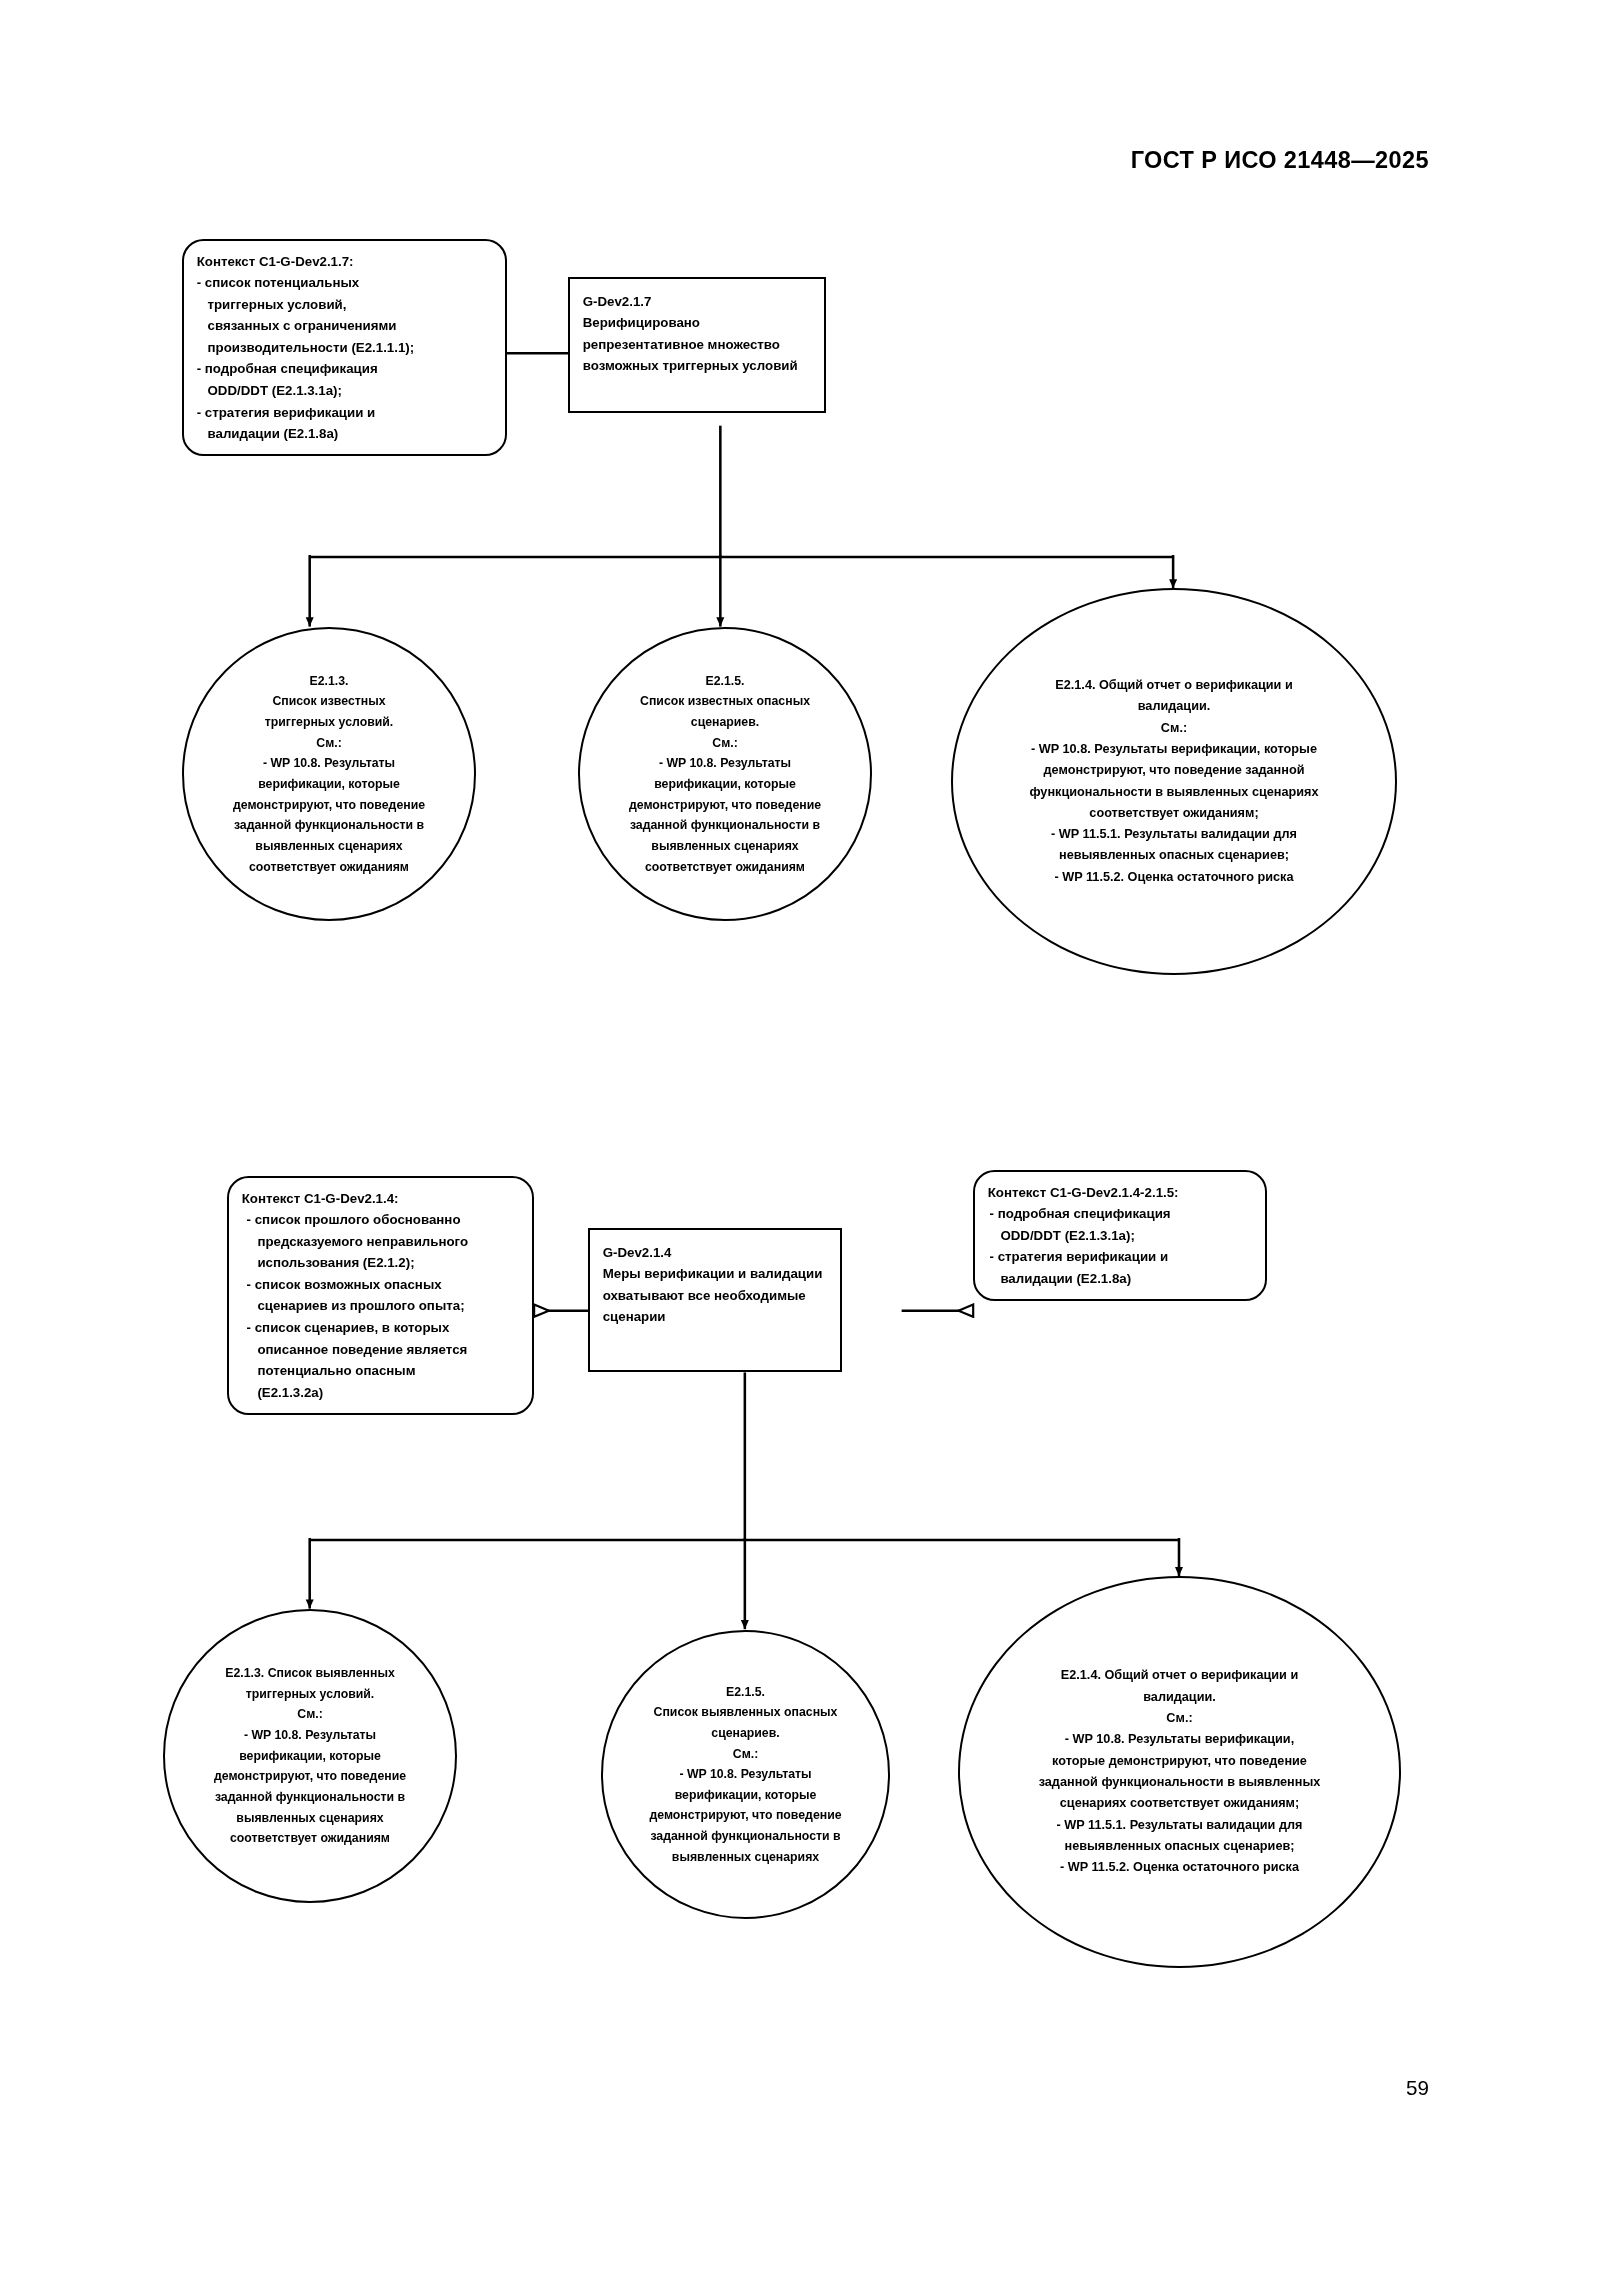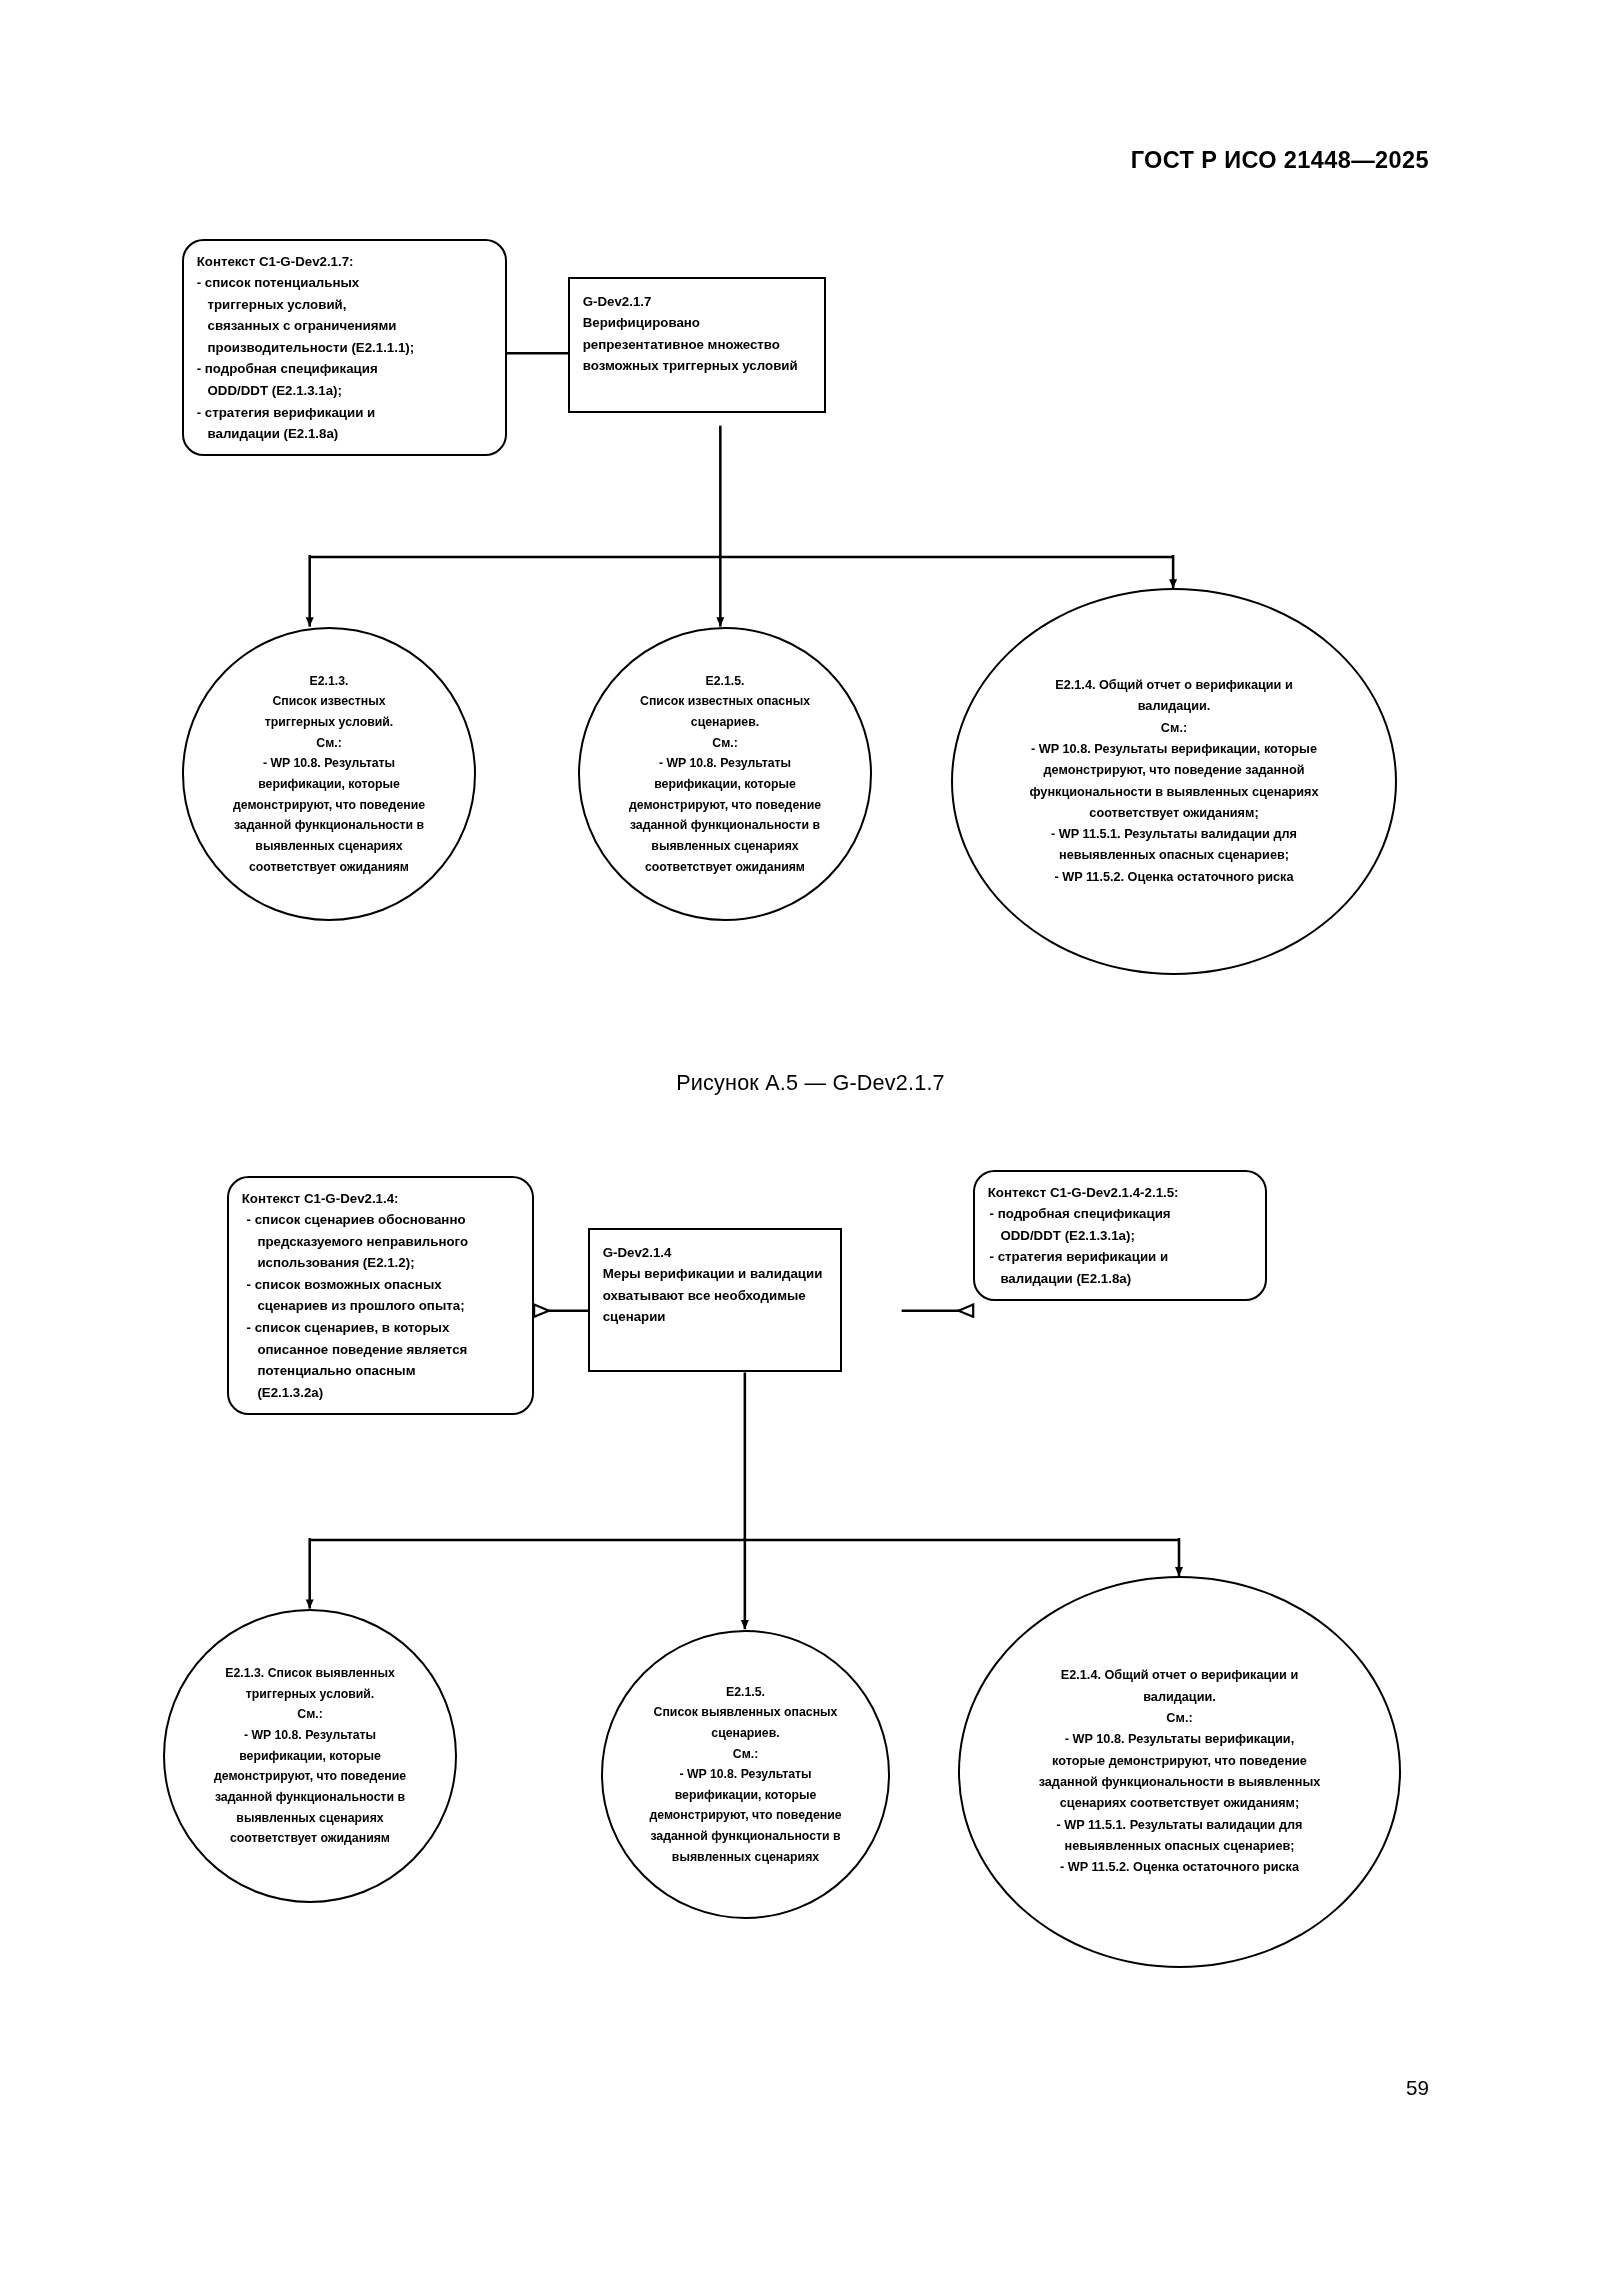--- a/index.html
+++ b/index.html
@@ -146,25 +146,24 @@
       <span class="ln">- WP 10.8. Результаты верификации, которые</span>
       <span class="ln">демонстрируют, что поведение заданной</span>
       <span class="ln">функциональности в выявленных сценариях</span>
       <span class="ln">соответствует ожиданиям;</span>
       <span class="ln">- WP 11.5.1. Результаты валидации для</span>
       <span class="ln">невыявленных опасных сценариев;</span>
       <span class="ln">- WP 11.5.2. Оценка остаточного риска</span>
     </div>
   </div>
 
-  <div class="fig-caption" id="cap-a5">Рисунок А.5 — G-Dev2.1.7</div>
 
   <div class="ctx-box" id="a6-ctx-left" style="left:227px;top:1176px;width:307px;">
     <span class="ln">Контекст C1-G-Dev2.1.4:</span>
-    <span class="hang" style="padding-left:15.7px">- список сценариев обоснованно</span>
+    <span class="hang" style="padding-left:15.7px">- список прошлого обоснованно</span>
     <span class="ln" style="padding-left:15.7px">  предсказуемого неправильного</span>
     <span class="ln" style="padding-left:15.7px">  использования (E2.1.2);</span>
     <span class="hang" style="padding-left:15.7px">- список возможных опасных</span>
     <span class="ln" style="padding-left:15.7px">  сценариев из прошлого опыта;</span>
     <span class="hang" style="padding-left:15.7px">-  список сценариев, в которых</span>
     <span class="ln" style="padding-left:15.7px">  описанное поведение является</span>
     <span class="ln" style="padding-left:15.7px">  потенциально опасным</span>
     <span class="ln" style="padding-left:15.7px">  (E2.1.3.2a)</span>
   </div>
 

